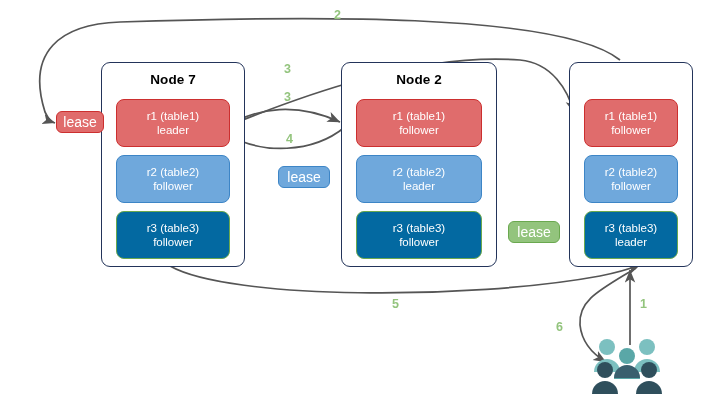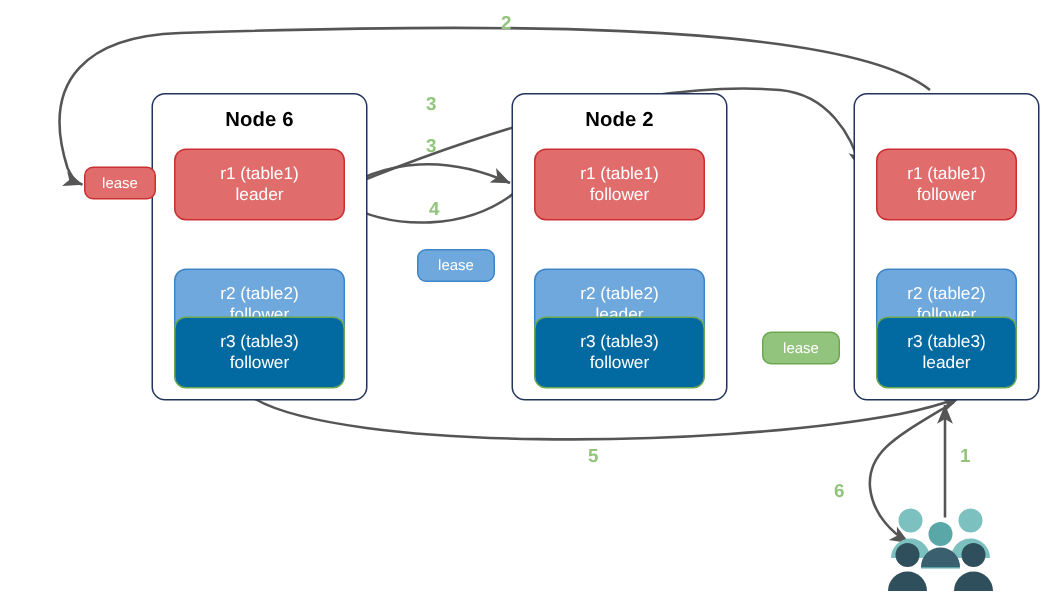--- a/index.html
+++ b/index.html
@@ -55,32 +55,32 @@
     flex-direction: column;
     align-items: center;
     justify-content: center;
     color: #ffffff;
     font-size: 11.5px;
     line-height: 14px;
     text-align: center;
   }
   .replica .l2 { display: block; }
   .rep-red   { background: #e06c6c; border: 1.6px solid #cc2f2f; }
-  .rep-blue  { background: #6fa8dc; border: 1.6px solid #3d85c6; margin-top: 24px; }
+  .rep-blue  { background: #6fa8dc; border: 1.6px solid #3d85c6; }
   .rep-green { background: #0369a1; border: 1.6px solid #6aa84f; }
 
   .lease {
     position: absolute;
     box-sizing: border-box;
     border-radius: 6px;
     display: flex;
     align-items: center;
     justify-content: center;
     color: #ffffff;
-    font-size: 10px;
+    font-size: 14px;
     z-index: 4;
   }
   .lease-red   { background: #e06c6c; border: 1.6px solid #cc2f2f; }
   .lease-blue  { background: #6fa8dc; border: 1.6px solid #3d85c6; }
   .lease-green { background: #93c47d; border: 1.6px solid #6aa84f; }
 
   .edge-label {
     position: absolute;
     color: #93c47d;
     font-size: 12.5px;
@@ -114,36 +114,36 @@
     <path d="M 345,127 C 312,154 262,154 228,135" fill="none" stroke="#555555" stroke-width="1.7" marker-end="url(#ah)"></path>
 
     <path d="M 170,266 C 230,300 470,300 600,276 C 620,272 632,268 640,265" fill="none" stroke="#555555" stroke-width="1.7" marker-end="url(#ah)"></path>
 
     <path d="M 630,345 L 630,270" fill="none" stroke="#555555" stroke-width="1.7" marker-end="url(#ah)"></path>
 
     <path d="M 636,268 C 600,290 578,300 580,325 C 582,344 596,356 606,362" fill="none" stroke="#555555" stroke-width="1.7" marker-end="url(#ah)"></path>
   </svg>
 
   <div class="node-box" style="left:101px; top:62px; width:144px; height:205px;">
-    <div class="node-title">Node 6</div>
+    <div class="node-title">Node 7</div>
     <div class="replica rep-red" style="top:36px;">
       <span>r1 (table1)</span>
       <span class="l2">leader</span>
     </div>
     <div class="replica rep-blue" style="top:92px;">
       <span>r2 (table2)</span>
       <span class="l2">follower</span>
     </div>
     <div class="replica rep-green" style="top:148px;">
       <span>r3 (table3)</span>
       <span class="l2">follower</span>
     </div>
   </div>
 
-  <div class="node-box" style="left:341px; top:62px; width:144px; height:205px;">
+  <div class="node-box" style="left:341px; top:62px; width:156px; height:205px;">
     <div class="node-title">Node 2</div>
     <div class="replica rep-red" style="top:36px;">
       <span>r1 (table1)</span>
       <span class="l2">follower</span>
     </div>
     <div class="replica rep-blue" style="top:92px;">
       <span>r2 (table2)</span>
       <span class="l2">leader</span>
     </div>
     <div class="replica rep-green" style="top:148px;">

